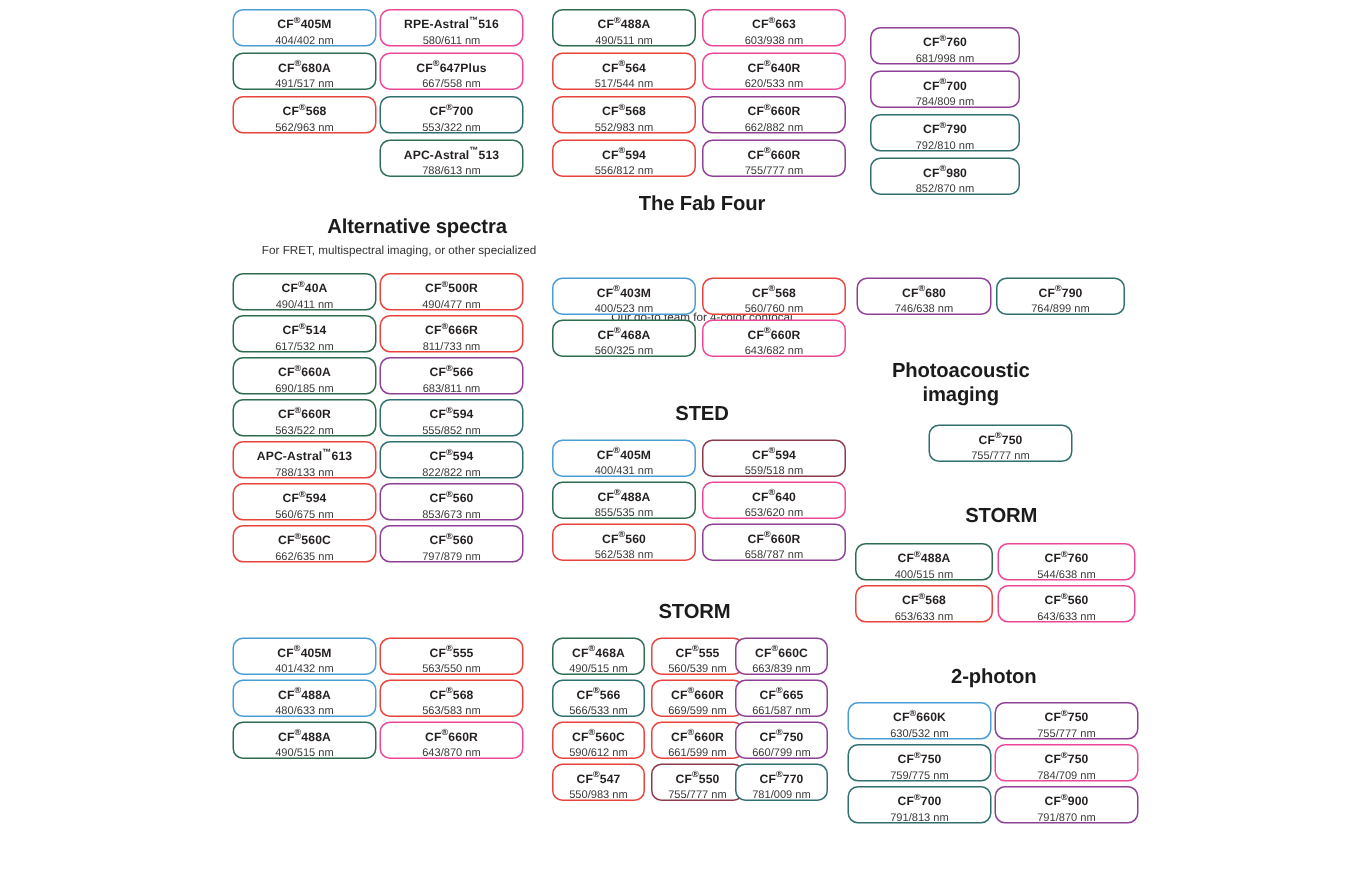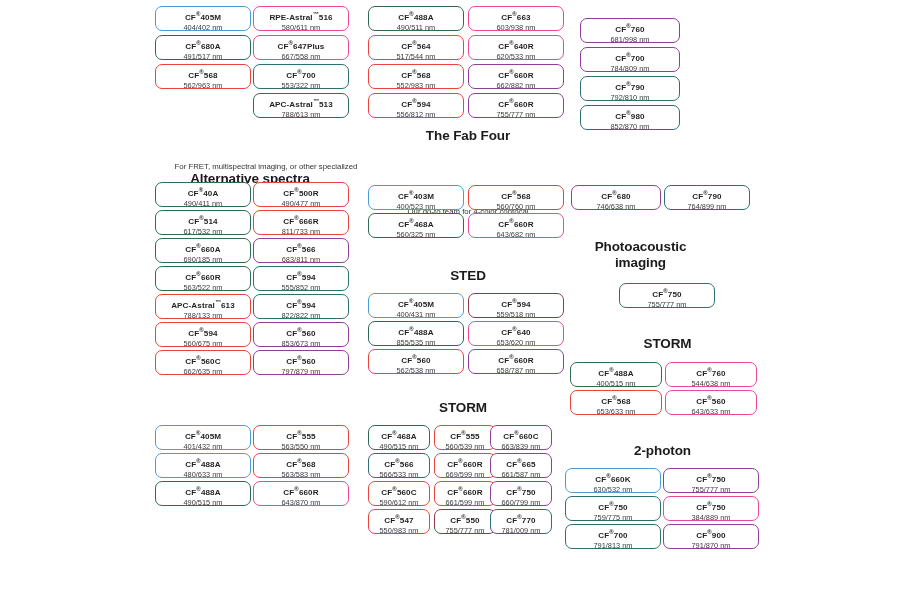--- a/index.html
+++ b/index.html
@@ -146,21 +146,21 @@
       <span class="ex">784/809 nm</span>
     </div>
     <div class="chip" style="left: 580px; top: 76px; width: 100px; height: 25px; border-color: rgb(47, 111, 111);">
       <span class="nm">CF<sup>®</sup>790</span>
       <span class="ex">792/810 nm</span>
     </div>
     <div class="chip" style="left: 580px; top: 105px; width: 100px; height: 25px; border-color: rgb(47, 111, 111);">
       <span class="nm">CF<sup>®</sup>980</span>
       <span class="ex">852/870 nm</span>
     </div>
-    <div class="sec-title" style="left: 134px; top: 143px; width: 232px; margin-top: 28px;">Alternative spectra</div>
+    <div class="sec-title" style="left: 162px; top: 143px; width: 232px;">Alternative spectra</div>
     <div class="sec-sub" style="left: 150px; top: 162px; width: 232px;">For FRET, multispectral imaging, or other specialized</div>
     <div class="chip" style="left: 155px; top: 182px; width: 96px; height: 25px; border-color: rgb(46, 107, 79);">
       <span class="nm">CF<sup>®</sup>40A</span>
       <span class="ex">490/411 nm</span>
     </div>
     <div class="chip" style="left: 155px; top: 210px; width: 96px; height: 25px; border-color: rgb(46, 107, 79);">
       <span class="nm">CF<sup>®</sup>514</span>
       <span class="ex">617/532 nm</span>
     </div>
     <div class="chip" style="left: 155px; top: 238px; width: 96px; height: 25px; border-color: rgb(46, 107, 79);">
@@ -369,19 +369,19 @@
     <div class="chip" style="left: 565px; top: 524px; width: 96px; height: 25px; border-color: rgb(47, 111, 111);">
       <span class="nm">CF<sup>®</sup>700</span>
       <span class="ex">791/813 nm</span>
     </div>
     <div class="chip" style="left: 663px; top: 468px; width: 96px; height: 25px; border-color: rgb(142, 63, 150);">
       <span class="nm">CF<sup>®</sup>750</span>
       <span class="ex">755/777 nm</span>
     </div>
     <div class="chip" style="left: 663px; top: 496px; width: 96px; height: 25px; border-color: rgb(236, 72, 153);">
       <span class="nm">CF<sup>®</sup>750</span>
-      <span class="ex">384/889 nm</span>
+      <span class="ex">784/709 nm</span>
     </div>
     <div class="chip" style="left: 663px; top: 524px; width: 96px; height: 25px; border-color: rgb(142, 63, 150);">
       <span class="nm">CF<sup>®</sup>900</span>
       <span class="ex">791/870 nm</span>
     </div>
   </div>
 
 </body></html>

